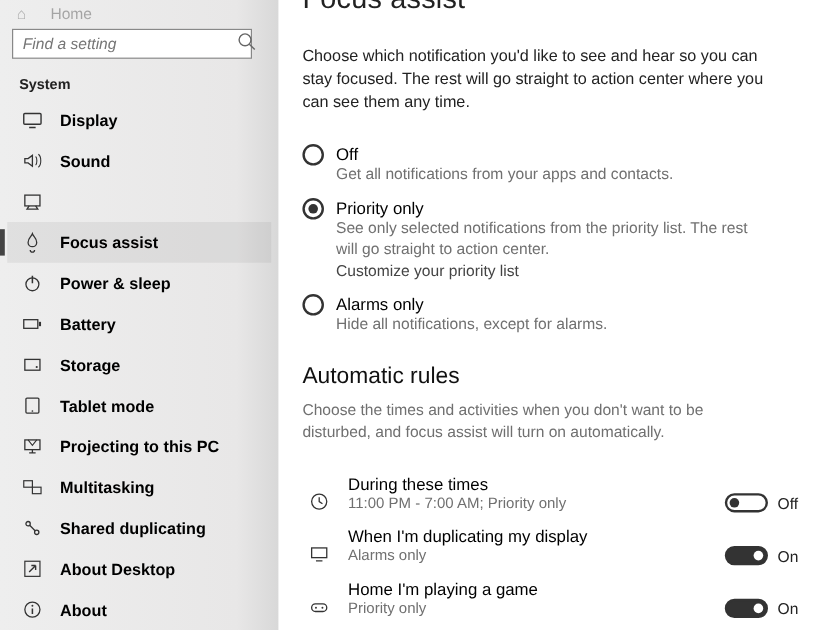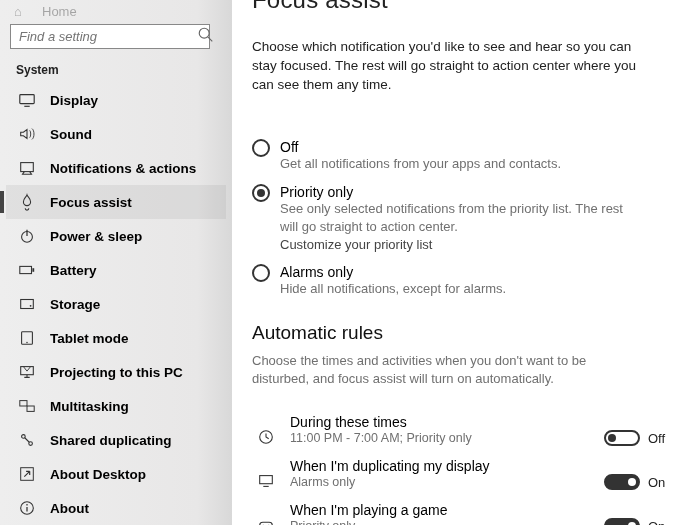--- a/index.html
+++ b/index.html
@@ -92,21 +92,21 @@
     color: #222;
     margin-top: -14px;
     margin-bottom: 24px;
     letter-spacing: .2px;
   }
   .descr {
     font-size: 13.5px;
     color: #222;
     line-height: 1.4;
     max-width: 400px;
-    margin-bottom: 38px;
+    margin-bottom: 19px;
   }
   .radio-group { margin-bottom: 18px; }
   .radio-item {
     display: flex;
     align-items: flex-start;
     padding: 6px 0;
   }
   .radio {
     width: 18px; height: 18px;
     border: 2px solid #333;
@@ -210,21 +210,20 @@
         </span>
       <span class="label">Sound</span>
     </li>
     <li>
       <span class="icon">
           <svg viewBox="0 0 20 20">
             <rect x="3" y="4" width="14" height="10" fill="none" stroke="currentColor" stroke-width="1.2"></rect>
             <path d="M7 14l-2 3h10l-2-3" fill="none" stroke="currentColor" stroke-width="1.2"></path>
           </svg>
         </span>
-      <span class="label">Notifications &amp; actions</span>
     </li>
     <li class="active">
       <span class="icon">
           <svg viewBox="0 0 20 20">
             <path d="M10 2c-1 3-4 4-4 8a4 4 0 0 0 8 0c0-4-3-5-4-8z" fill="none" stroke="currentColor" stroke-width="1.2"></path>
             <path d="M8 17c0 1 1 2 2 2s2-1 2-2" fill="none" stroke="currentColor" stroke-width="1.2"></path>
           </svg>
         </span>
       <span class="label">Focus assist</span>
     </li>
@@ -383,21 +382,21 @@
 
   <div class="rule-row">
     <span class="icon">
         <svg viewBox="0 0 20 20">
           <rect x="3" y="7" width="14" height="7" rx="3.5" fill="none" stroke="currentColor" stroke-width="1.2"></rect>
           <circle cx="7" cy="10.5" r="0.9" fill="currentColor"></circle>
           <circle cx="13" cy="10.5" r="0.9" fill="currentColor"></circle>
         </svg>
       </span>
     <div class="rule-body">
-      <div class="rule-title">When I'm playing a game</div>
+      <div class="rule-title">Home I'm playing a game</div>
       <div class="rule-sub">Priority only</div>
     </div>
     <div class="toggle-wrap">
       <div class="toggle on"></div>
       <span class="toggle-label">On</span>
     </div>
   </div>
 
   <div class="rule-row">
 

